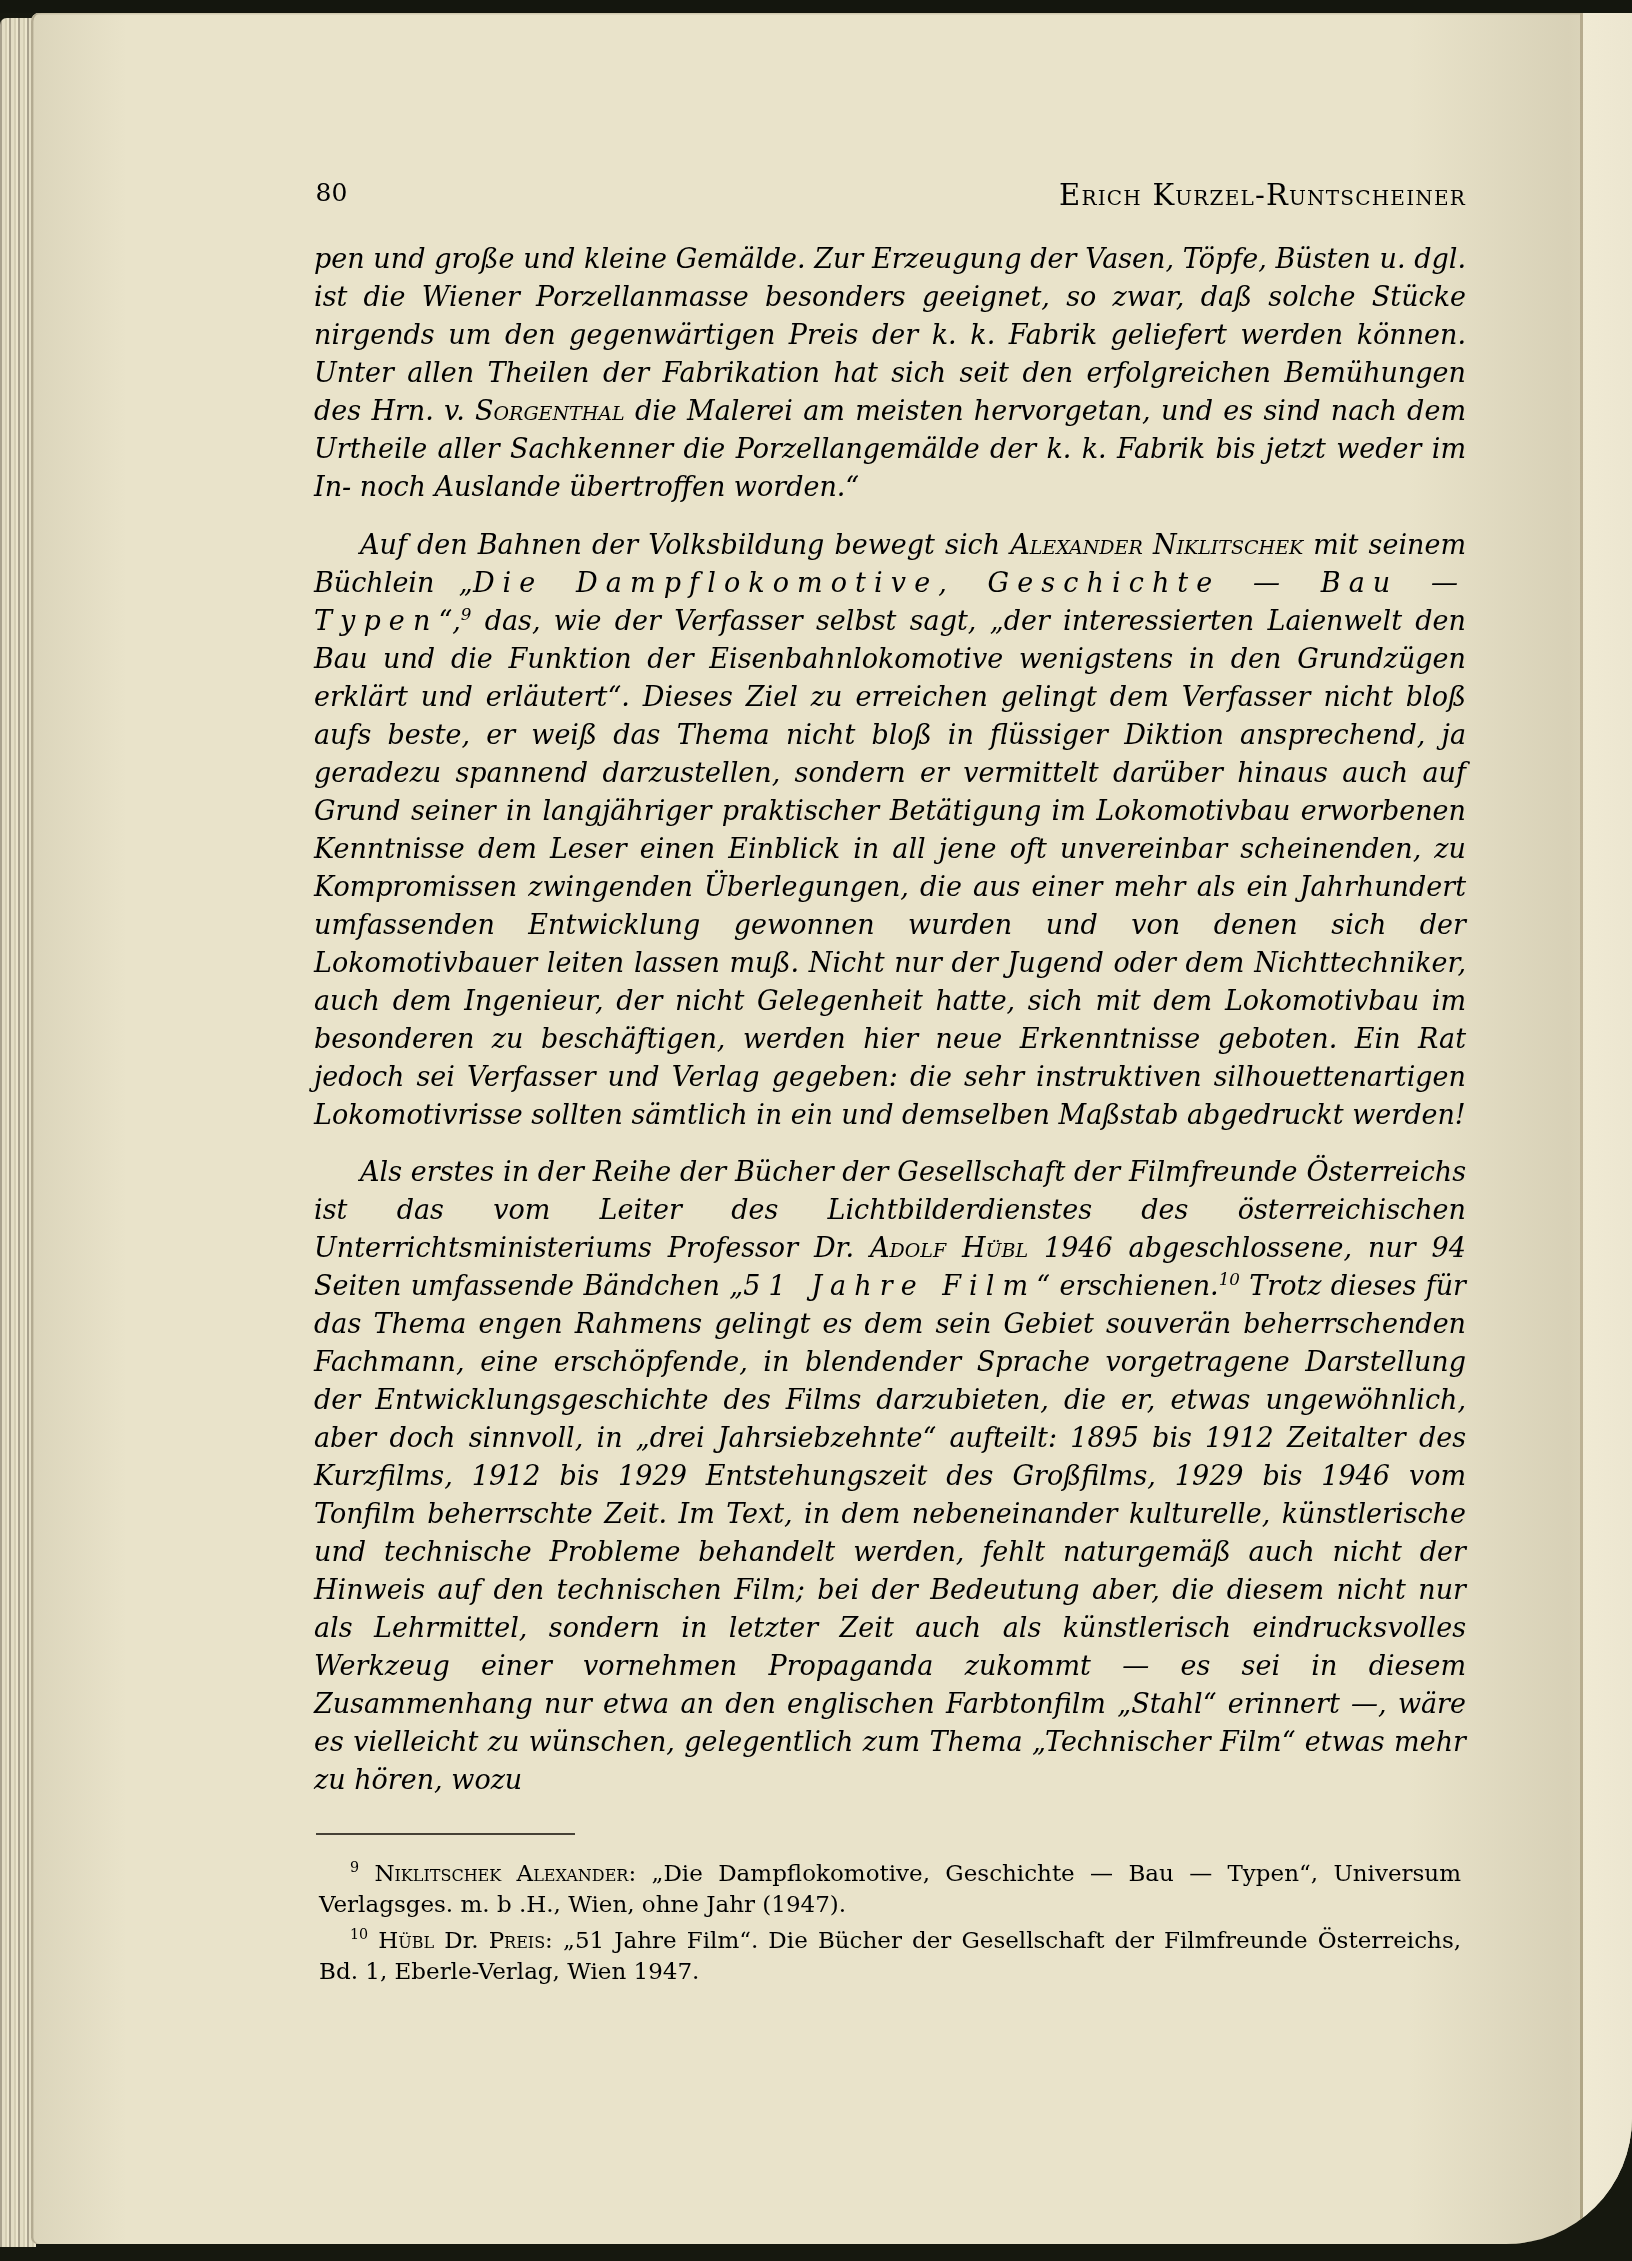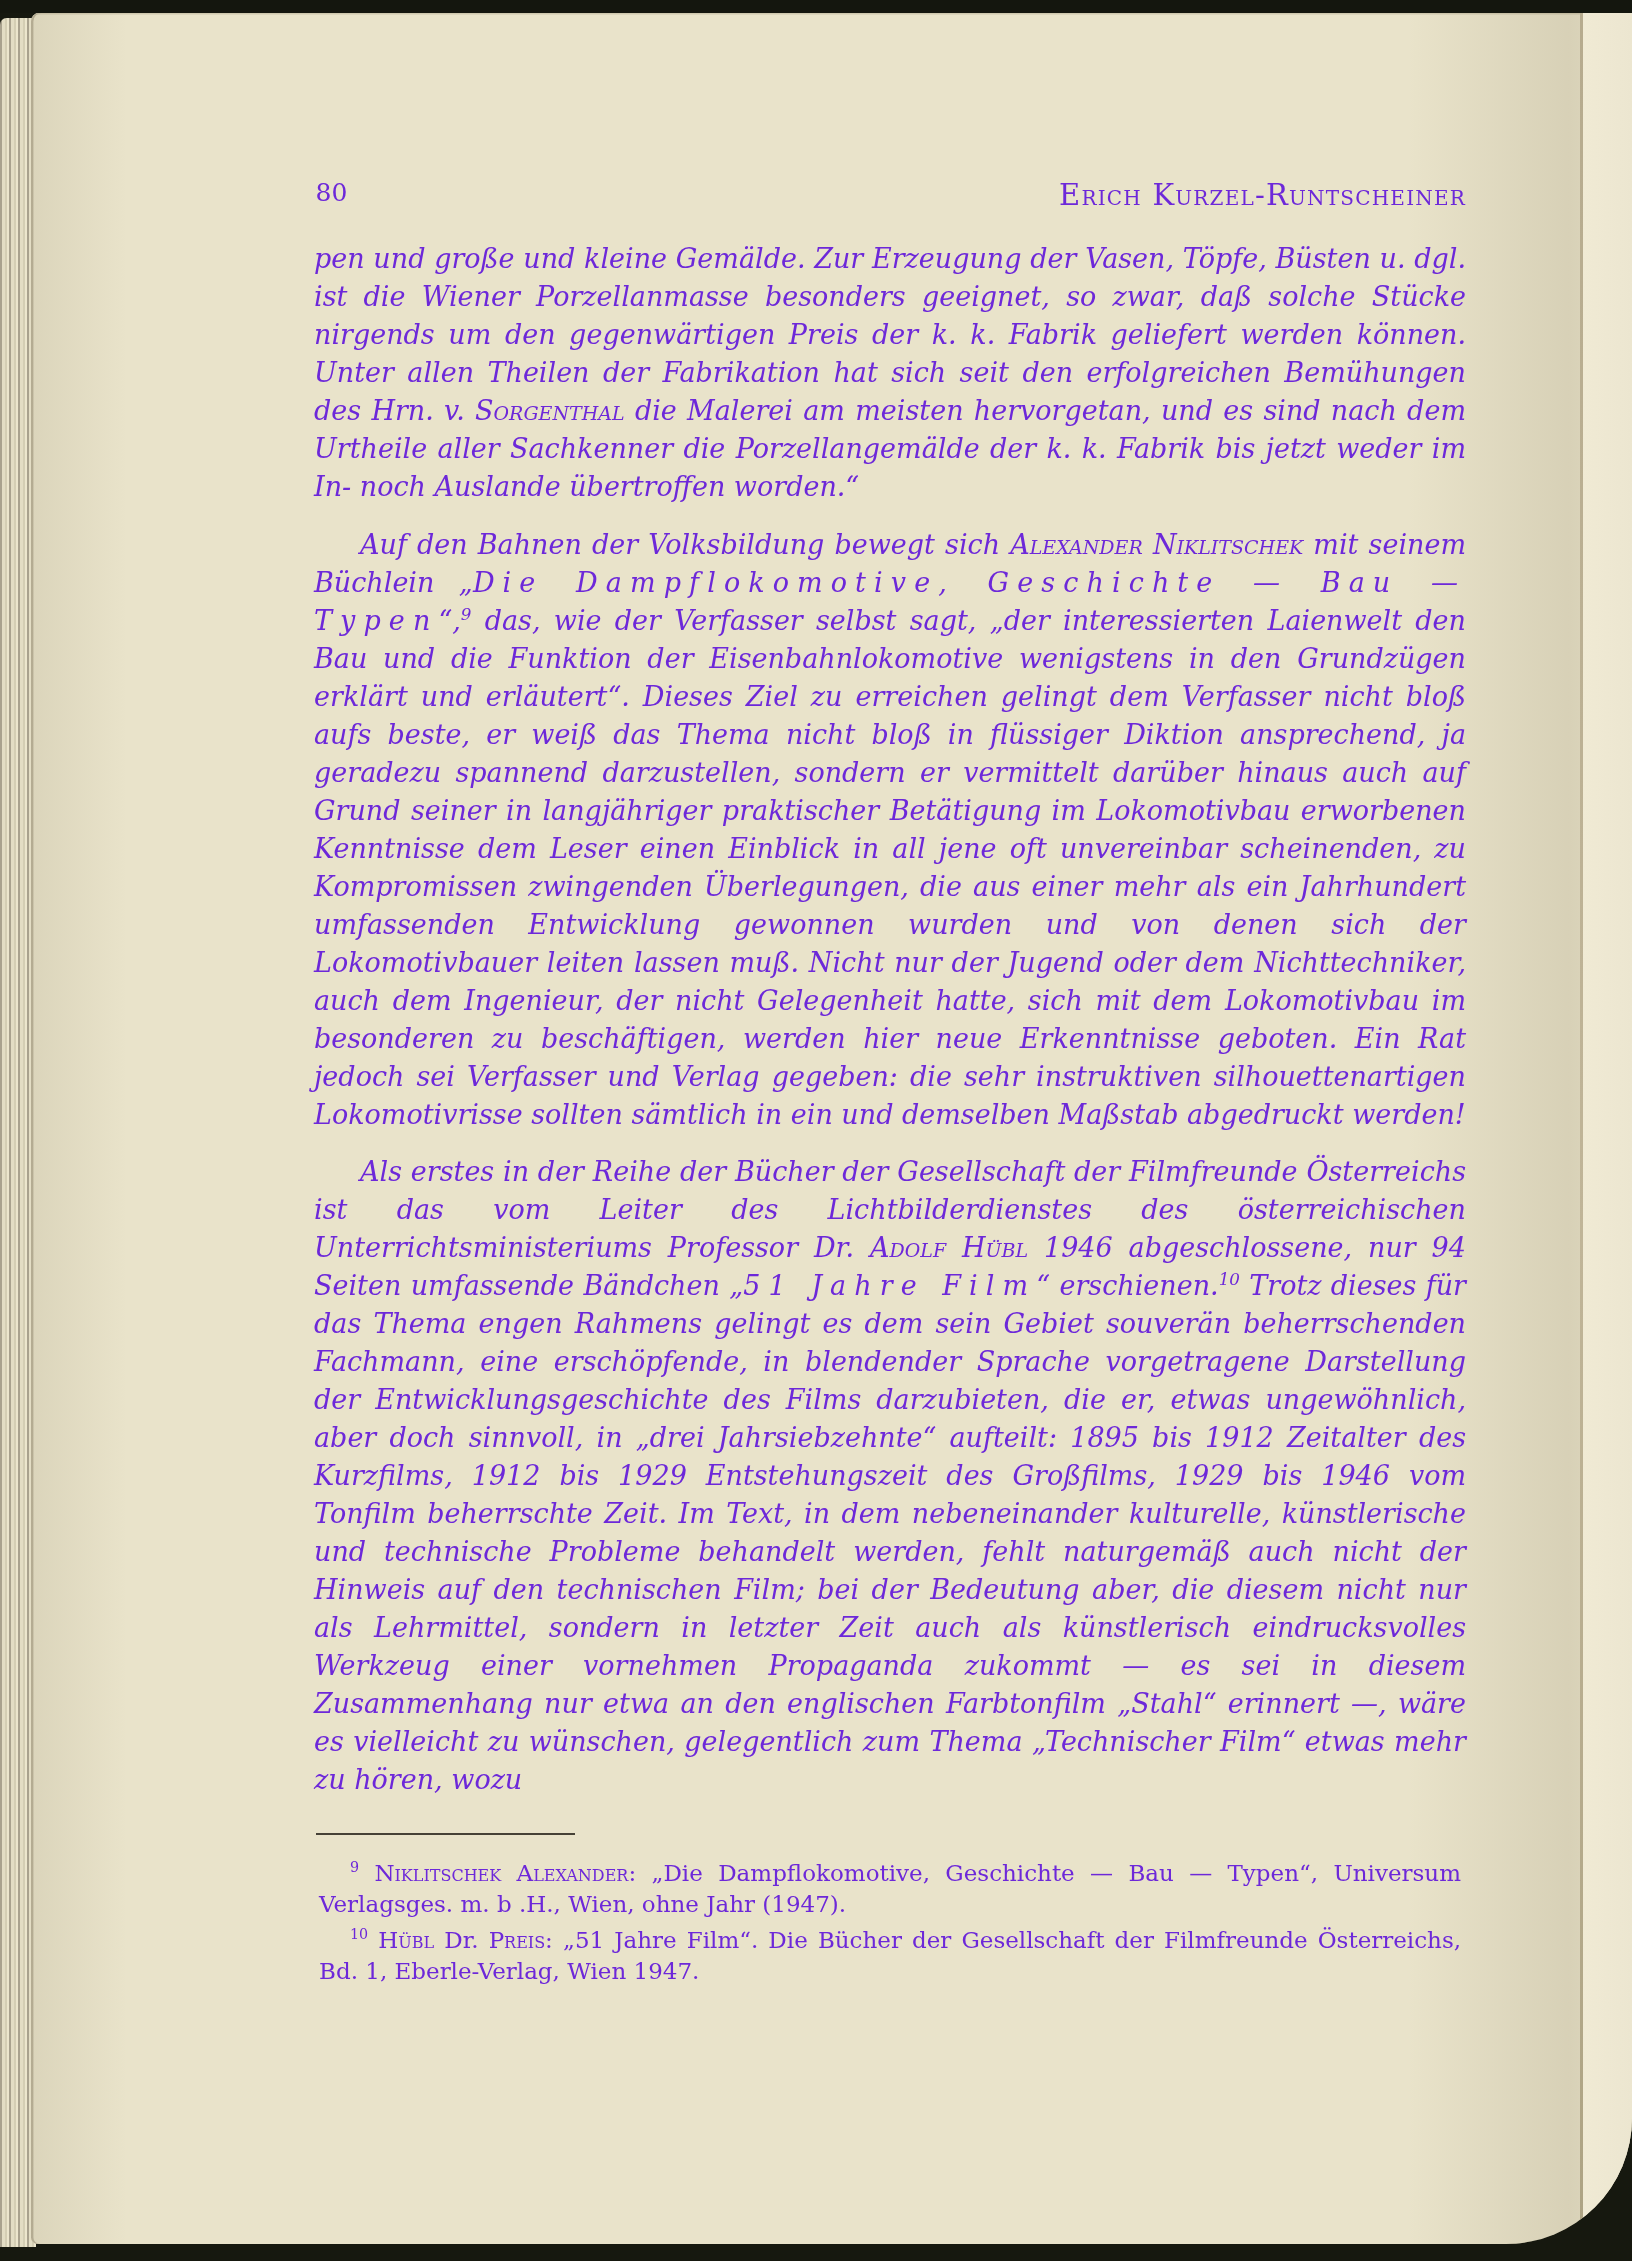--- a/index.html
+++ b/index.html
@@ -66,21 +66,21 @@
   .black-bar-top {
     position: absolute; left: 0; top: 0;
     width: 1632px; height: 13px; background: #14160e;
   }
 
   
   .content {
     position: absolute;
     left: 283px; top: 160px;
     width: 1152px;
-    color: #6d28d9;
+    color: #000000;
   }
   .header-row {
     position: relative;
     height: 39px;
     margin-bottom: 28px;
   }
   .page-number {
     position: absolute; left: 1.6px; top: 4.9px;
     font-size: 25px;
   }

